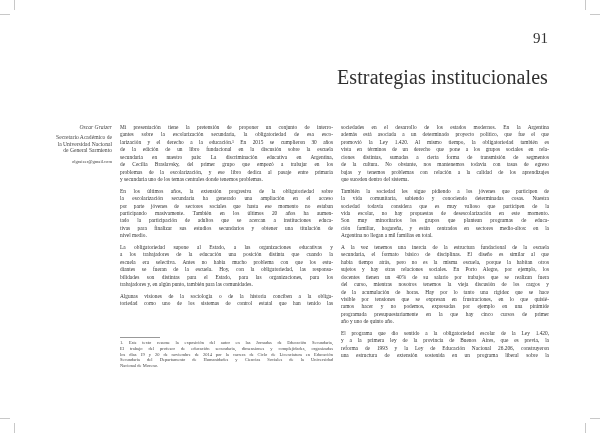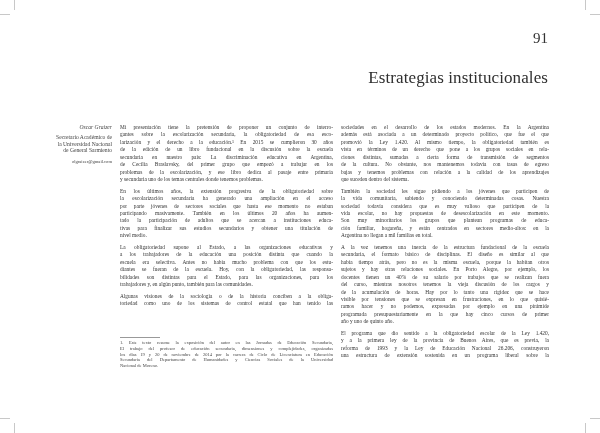--- a/index.html
+++ b/index.html
@@ -1,21 +1,21 @@
 <!DOCTYPE html>
 <html><head>
 <meta charset="utf-8">
 <style>
   html, body { margin: 0; padding: 0; background: #ffffff; }
   body { width: 600px; height: 433px; position: relative; overflow: hidden;
          font-family: "Liberation Serif", "DejaVu Serif", serif; color: #2a2a2a; }
   .crop { position: absolute; background: #c8c8c8; }
   .page-number { position: absolute; top: 30px; right: 52px; font-size: 15px; color: #333; }
   .title { position: absolute; top: 70px; right: 52px; text-align: left;
-           font-size: 17px; line-height: 15px; color: #2f2f2f; letter-spacing: 0.1px; }
+           font-size: 20px; line-height: 15px; color: #2f2f2f; letter-spacing: 0.1px; }
   .title div { white-space: nowrap; }
   .sidebar { position: absolute; top: 124px; left: 14px; width: 98px; text-align: right;
              font-size: 5.6px; line-height: 6.4px; color: #444; }
   .author { font-style: italic; margin-bottom: 4px; }
   .affil div { white-space: nowrap; }
   .email { margin-top: 5px; font-size: 4.6px; }
   .col { position: absolute; top: 124px; font-size: 5.35px; line-height: 7.45px;
          text-align: justify; color: #333; }
   .col1 { left: 120px; width: 213px; }
   .col2 { left: 341px; width: 208px; top: 124px; }

